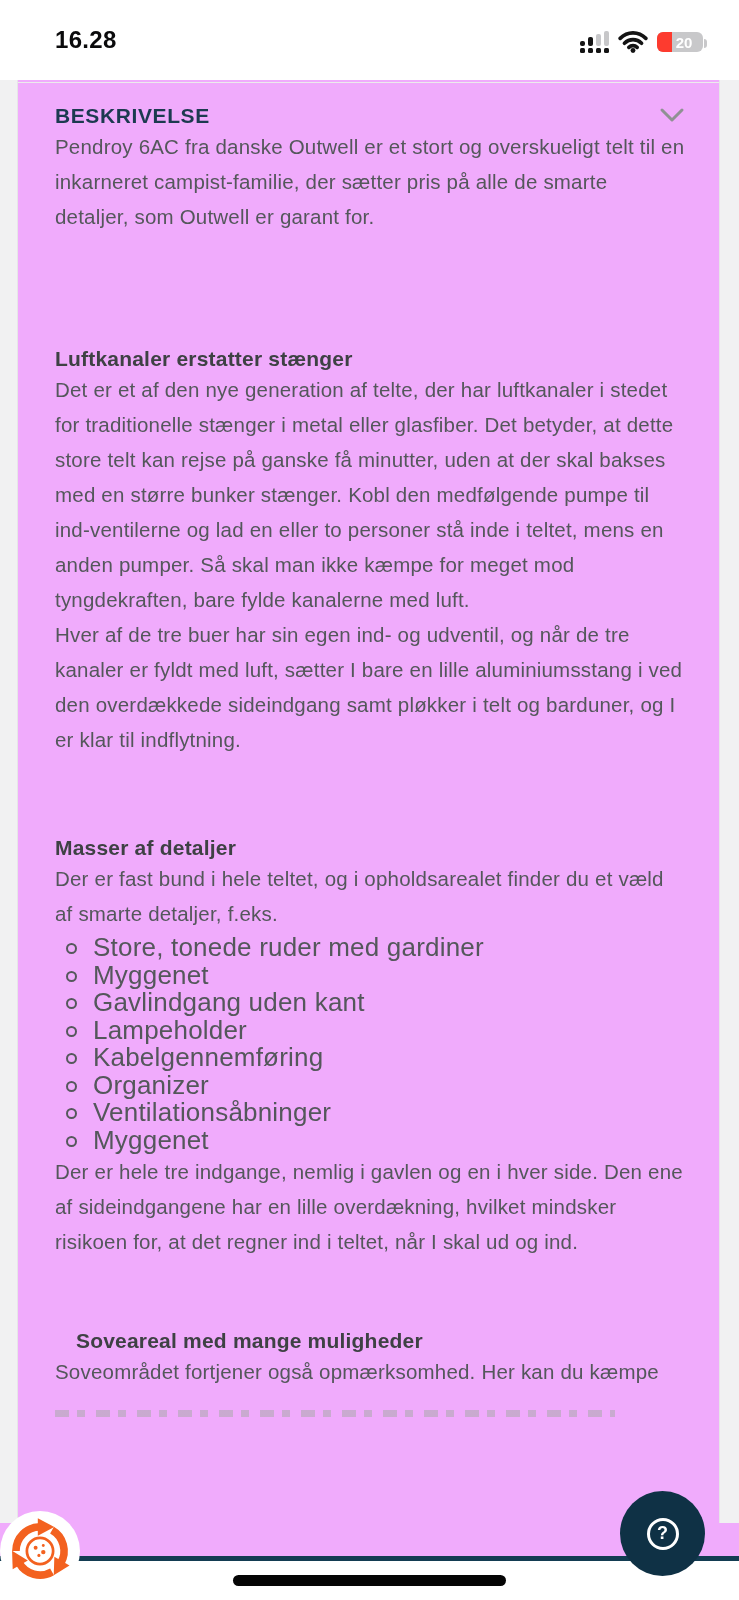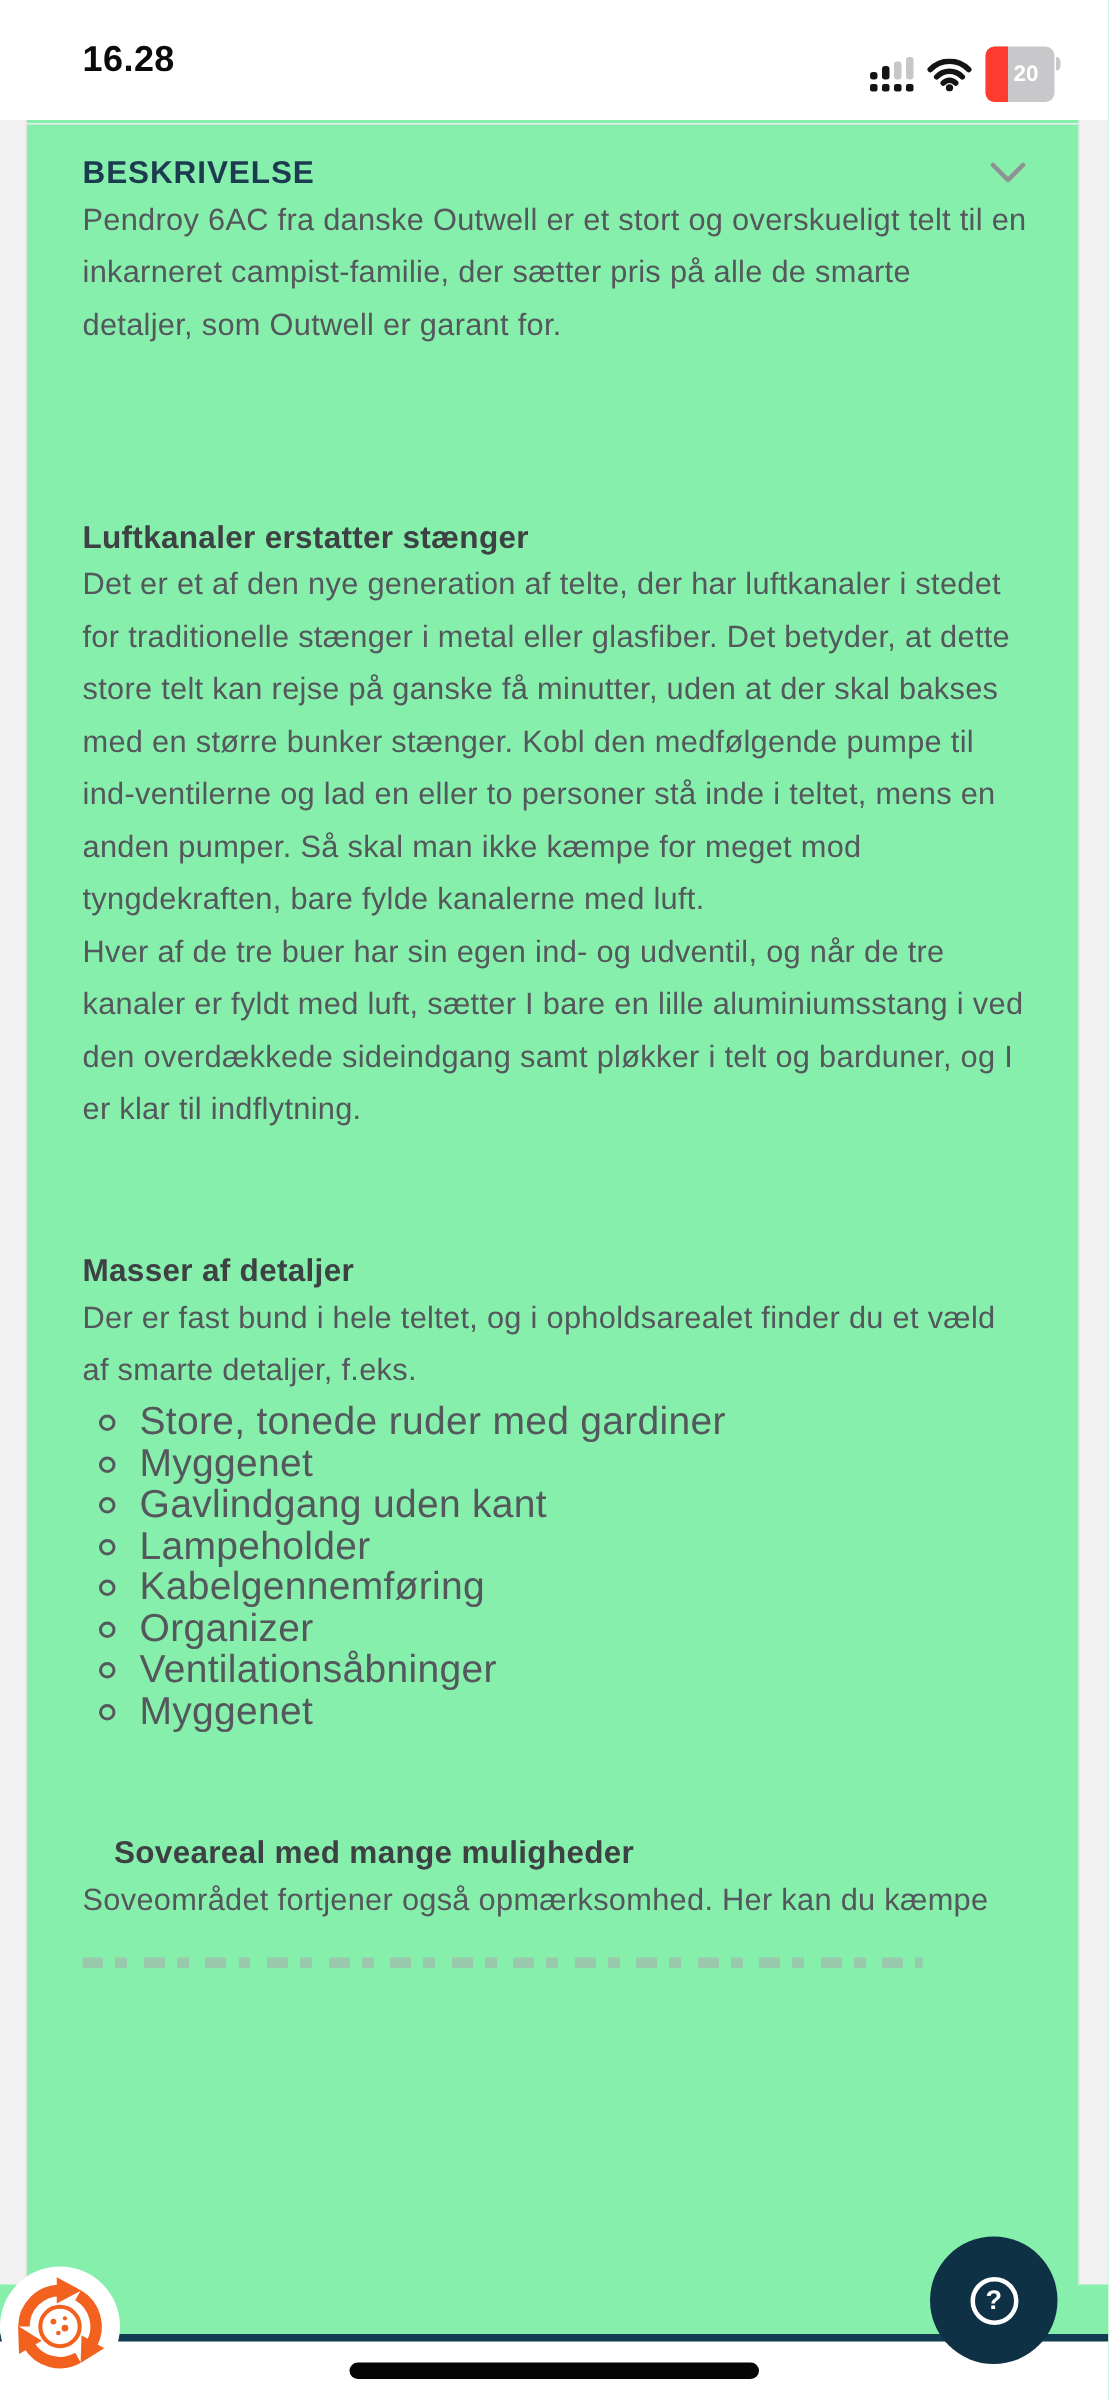--- a/index.html
+++ b/index.html
@@ -1,35 +1,35 @@
 <!DOCTYPE html>
 <html><head>
 <meta charset="utf-8">
 <style>
   * { margin:0; padding:0; box-sizing:border-box; }
   html,body { background:#ffffff; }
   .screen {
-    position:relative; width:739px; height:1600px; background:#86efac;
+    position:relative; width:739px; height:1600px; background:#f0abfc;
     overflow:hidden; font-family:"Liberation Sans", sans-serif;
   }
 
   
   .status-bar { position:absolute; top:0; left:0; right:0; height:80px; background:#ffffff; z-index:5; }
   .time { position:absolute; left:55px; top:26px; font-size:24px; font-weight:700; color:#0b0b0c; letter-spacing:.3px; }
   .status-icons { position:absolute; right:36px; top:31px; display:flex; align-items:center; gap:9px; }
   .signal { display:flex; align-items:flex-end; gap:2.5px; height:22px; }
   .signal .col { display:flex; flex-direction:column; justify-content:flex-end; gap:2.5px; width:5.5px; }
   .signal .seg { width:5.5px; border-radius:2px; }
   .signal .dot { width:5.5px; height:5px; border-radius:1.5px; background:#141414; }
   .seg.b1 { height:5px;  background:#141414; }
   .seg.b2 { height:9px;  background:#141414; }
   .seg.g3 { height:12px; background:#c7c7c9; }
   .seg.g4 { height:15px; background:#c7c7c9; }
   .wifi svg { display:block; }
-  .battery { position:relative; width:46px; height:37px; border-radius:6px; background:#c8c8ca; }
+  .battery { position:relative; width:46px; height:20px; border-radius:6px; background:#c8c8ca; }
   .battery .fill { position:absolute; left:0; top:0; bottom:0; width:15px; background:#fd3b2f; border-radius:6px 0 0 6px; }
   .battery .pct { position:absolute; inset:0; display:flex; align-items:center; justify-content:center; padding-left:8px; color:#ffffff; font-weight:700; font-size:15px; }
   .battery::after { content:""; position:absolute; right:-4px; top:7px; width:3px; height:9px; background:#c8c8ca; border-radius:0 3px 3px 0; }
 
   
   .side-strip { position:absolute; top:80px; height:1443px; background:#f1f1f2; z-index:1; }
   .side-strip.left  { left:0; width:18px; border-right:1px solid #e6e6e7; }
   .side-strip.right { right:0; width:20px; border-left:1px solid #e6e6e7; }
   .card-top-edge { position:absolute; top:82px; left:18px; right:20px; height:1px; background:#ececec; }
 
@@ -138,20 +138,21 @@
     <ul class="details mt-ul">
       <li>Store, tonede ruder med gardiner</li>
       <li>Myggenet</li>
       <li>Gavlindgang uden kant</li>
       <li>Lampeholder</li>
       <li>Kabelgennemføring</li>
       <li>Organizer</li>
       <li>Ventilationsåbninger</li>
       <li>Myggenet</li>
     </ul>
+    <p class="para mt-p5">Der er hele tre indgange, nemlig i gavlen og en i hver side. Den ene af sideindgangene har en lille overdækning, hvilket mindsker risikoen for, at det regner ind i teltet, når I skal ud og ind.</p>
 
     <h3 class="sec mt-h3">Soveareal med mange muligheder</h3>
     <p class="para mt-p6">Soveområdet fortjener også opmærksomhed. Her kan du kæmpe</p>
     <div class="clipped-line"></div>
   </div>
 
   <div class="bottom-bar"></div>
 
   <div class="help-button">
     <div class="help-ring">

